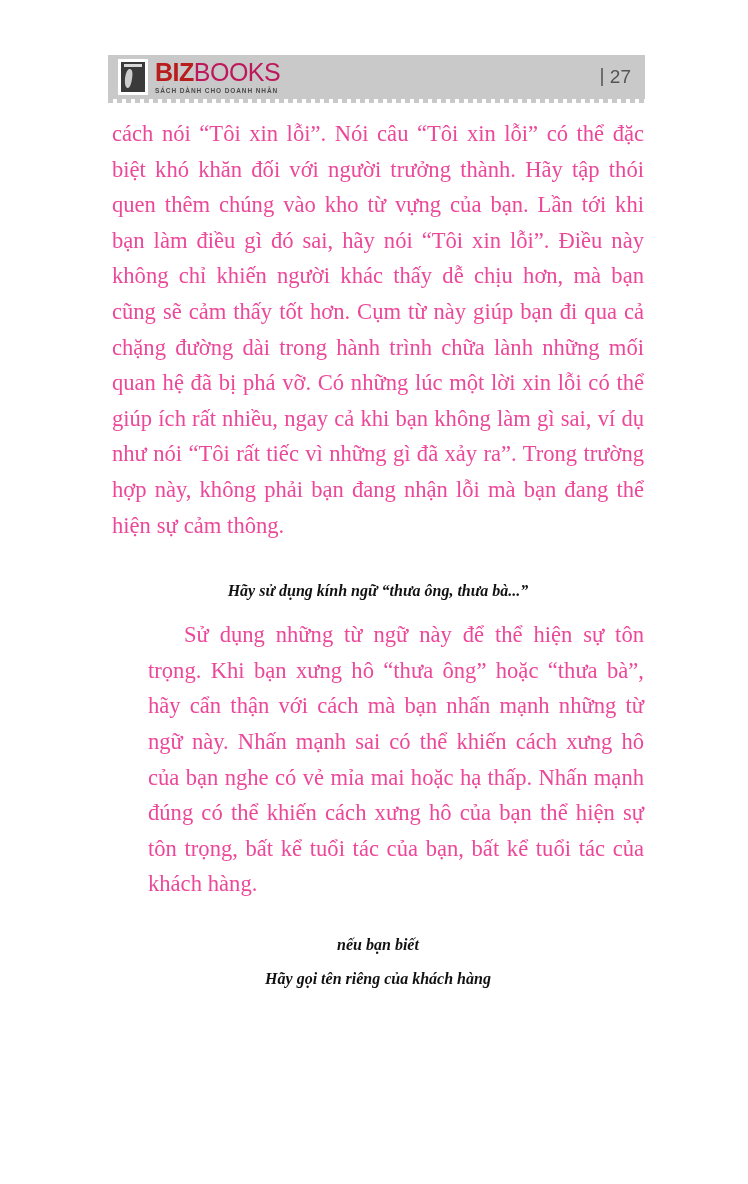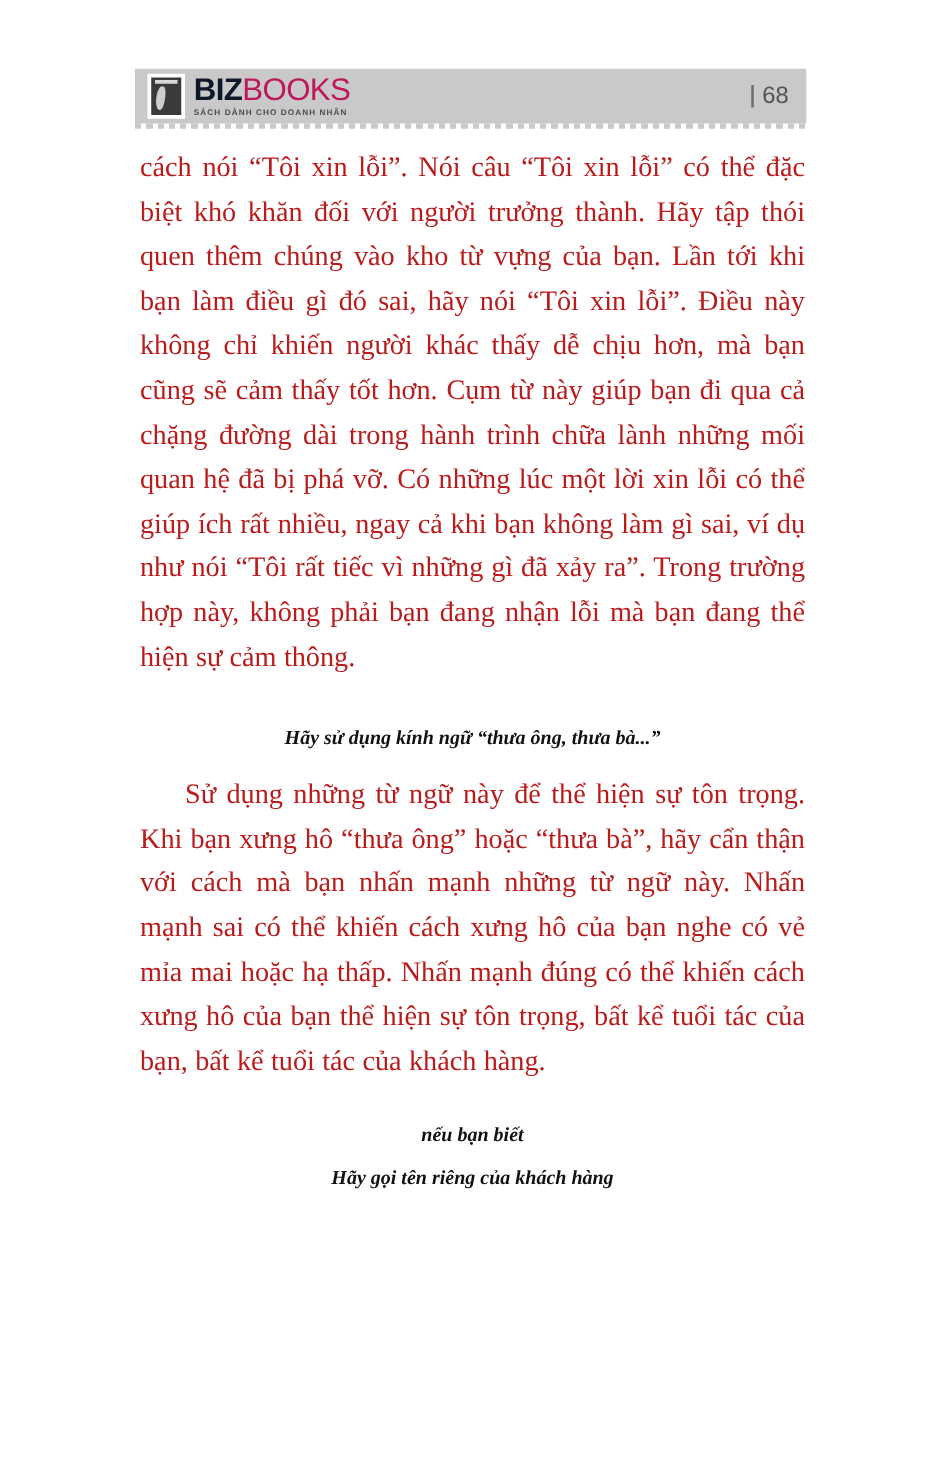--- a/index.html
+++ b/index.html
@@ -86,21 +86,21 @@
   }
 
   .logo-text { display: flex; flex-direction: column; justify-content: center; }
   .logo-word {
     font-family: "Liberation Sans", "DejaVu Sans", sans-serif;
     font-size: 25px;
     line-height: 25px;
     letter-spacing: -0.5px;
     white-space: nowrap;
   }
-  .logo-word .biz { font-weight: 700; color: #0f172a; text-align: right; }
+  .logo-word .biz { font-weight: 700; color: #b91c1c; text-align: right; }
   .logo-word .books { font-weight: 400; color: #be185d; }
   .logo-tagline {
     font-family: "Liberation Sans", "DejaVu Sans", sans-serif;
     font-size: 6.5px;
     font-weight: 700;
     letter-spacing: 0.9px;
     color: #4a4a4a;
     margin-top: 2px;
     white-space: nowrap;
   }
@@ -131,26 +131,26 @@
     top: 116px;
     width: 532px;
   }
 
   p.body {
     margin: 0;
     font-size: 22.6px;
     line-height: 35.6px;
     text-align: justify;
     text-align-last: left;
-    color: #b91c1c;
+    color: #ec4899;
     -webkit-hyphens: none;
     hyphens: none;
     word-spacing: 0.2px;
   }
-  p.body.indent { text-indent: 36px; }
+  p.body.indent { text-indent: 36px; margin-left: 36px; }
 
   h2.heading {
     margin: 0;
     font-size: 16px;
     line-height: 34px;
     font-weight: 700;
     font-style: italic;
     text-align: center;
     color: #111111;
   }
@@ -172,21 +172,21 @@
         <div class="book"></div>
       </div>
       <div class="logo-text">
         <div class="logo-word"><span class="biz">BIZ</span><span class="books">BOOKS</span></div>
         <div class="logo-tagline">SÁCH DÀNH CHO DOANH NHÂN</div>
       </div>
     </div>
 
     <div class="page-number">
       <span class="bar"></span>
-      <span>68</span>
+      <span>27</span>
     </div>
   </div>
   <div class="header-dashes"></div>
 
   <div class="content">
 
     <p class="body">cách nói “Tôi xin lỗi”. Nói câu “Tôi xin lỗi” có thể đặc biệt khó khăn đối với người trưởng thành. Hãy tập thói quen thêm chúng vào kho từ vựng của bạn. Lần tới khi bạn làm điều gì đó sai, hãy nói “Tôi xin lỗi”. Điều này không chỉ khiến người khác thấy dễ chịu hơn, mà bạn cũng sẽ cảm thấy tốt hơn. Cụm từ này giúp bạn đi qua cả chặng đường dài trong hành trình chữa lành những mối quan hệ đã bị phá vỡ. Có những lúc một lời xin lỗi có thể giúp ích rất nhiều, ngay cả khi bạn không làm gì sai, ví dụ như nói “Tôi rất tiếc vì những gì đã xảy ra”. Trong trường hợp này, không phải bạn đang nhận lỗi mà bạn đang thể hiện sự cảm thông.</p>
 
     <div class="sp-before-h1"></div>
     <h2 class="heading">Hãy sử dụng kính ngữ “thưa ông, thưa bà...”</h2>

